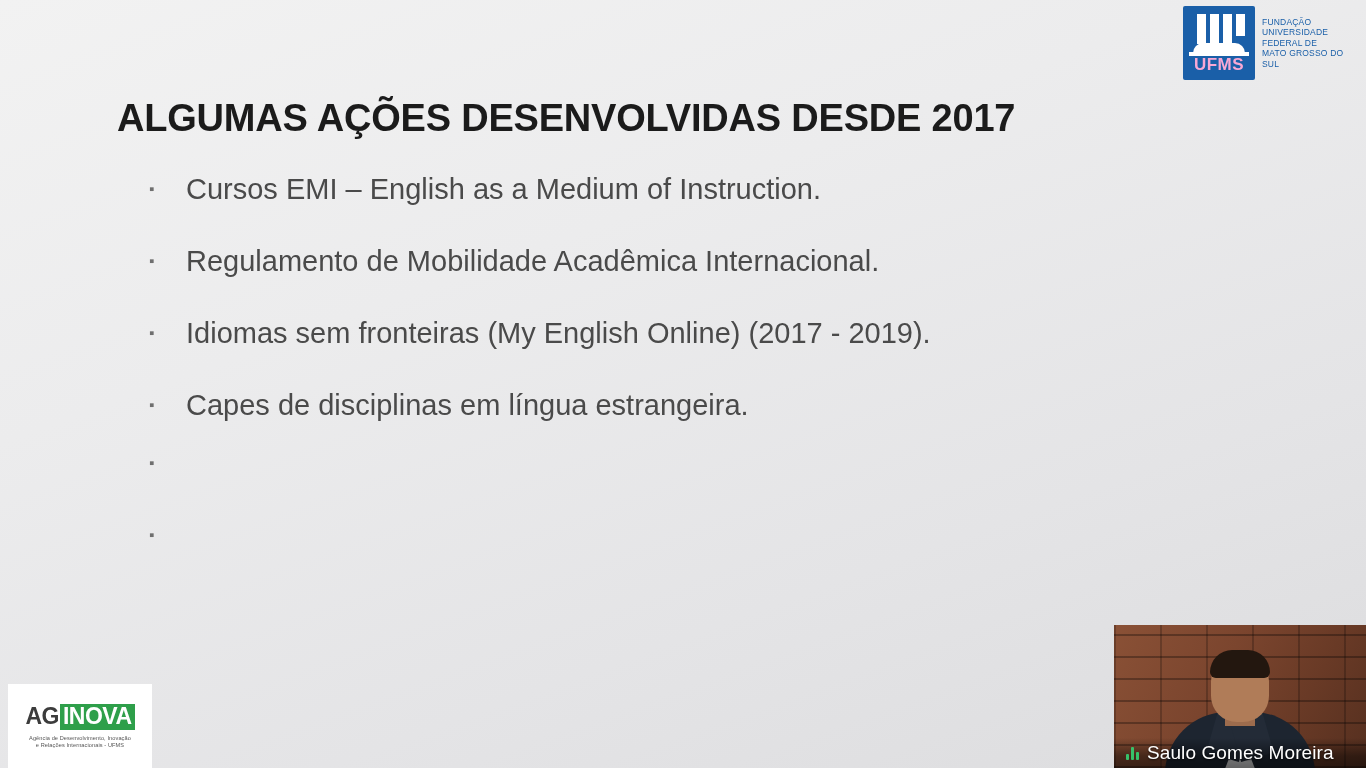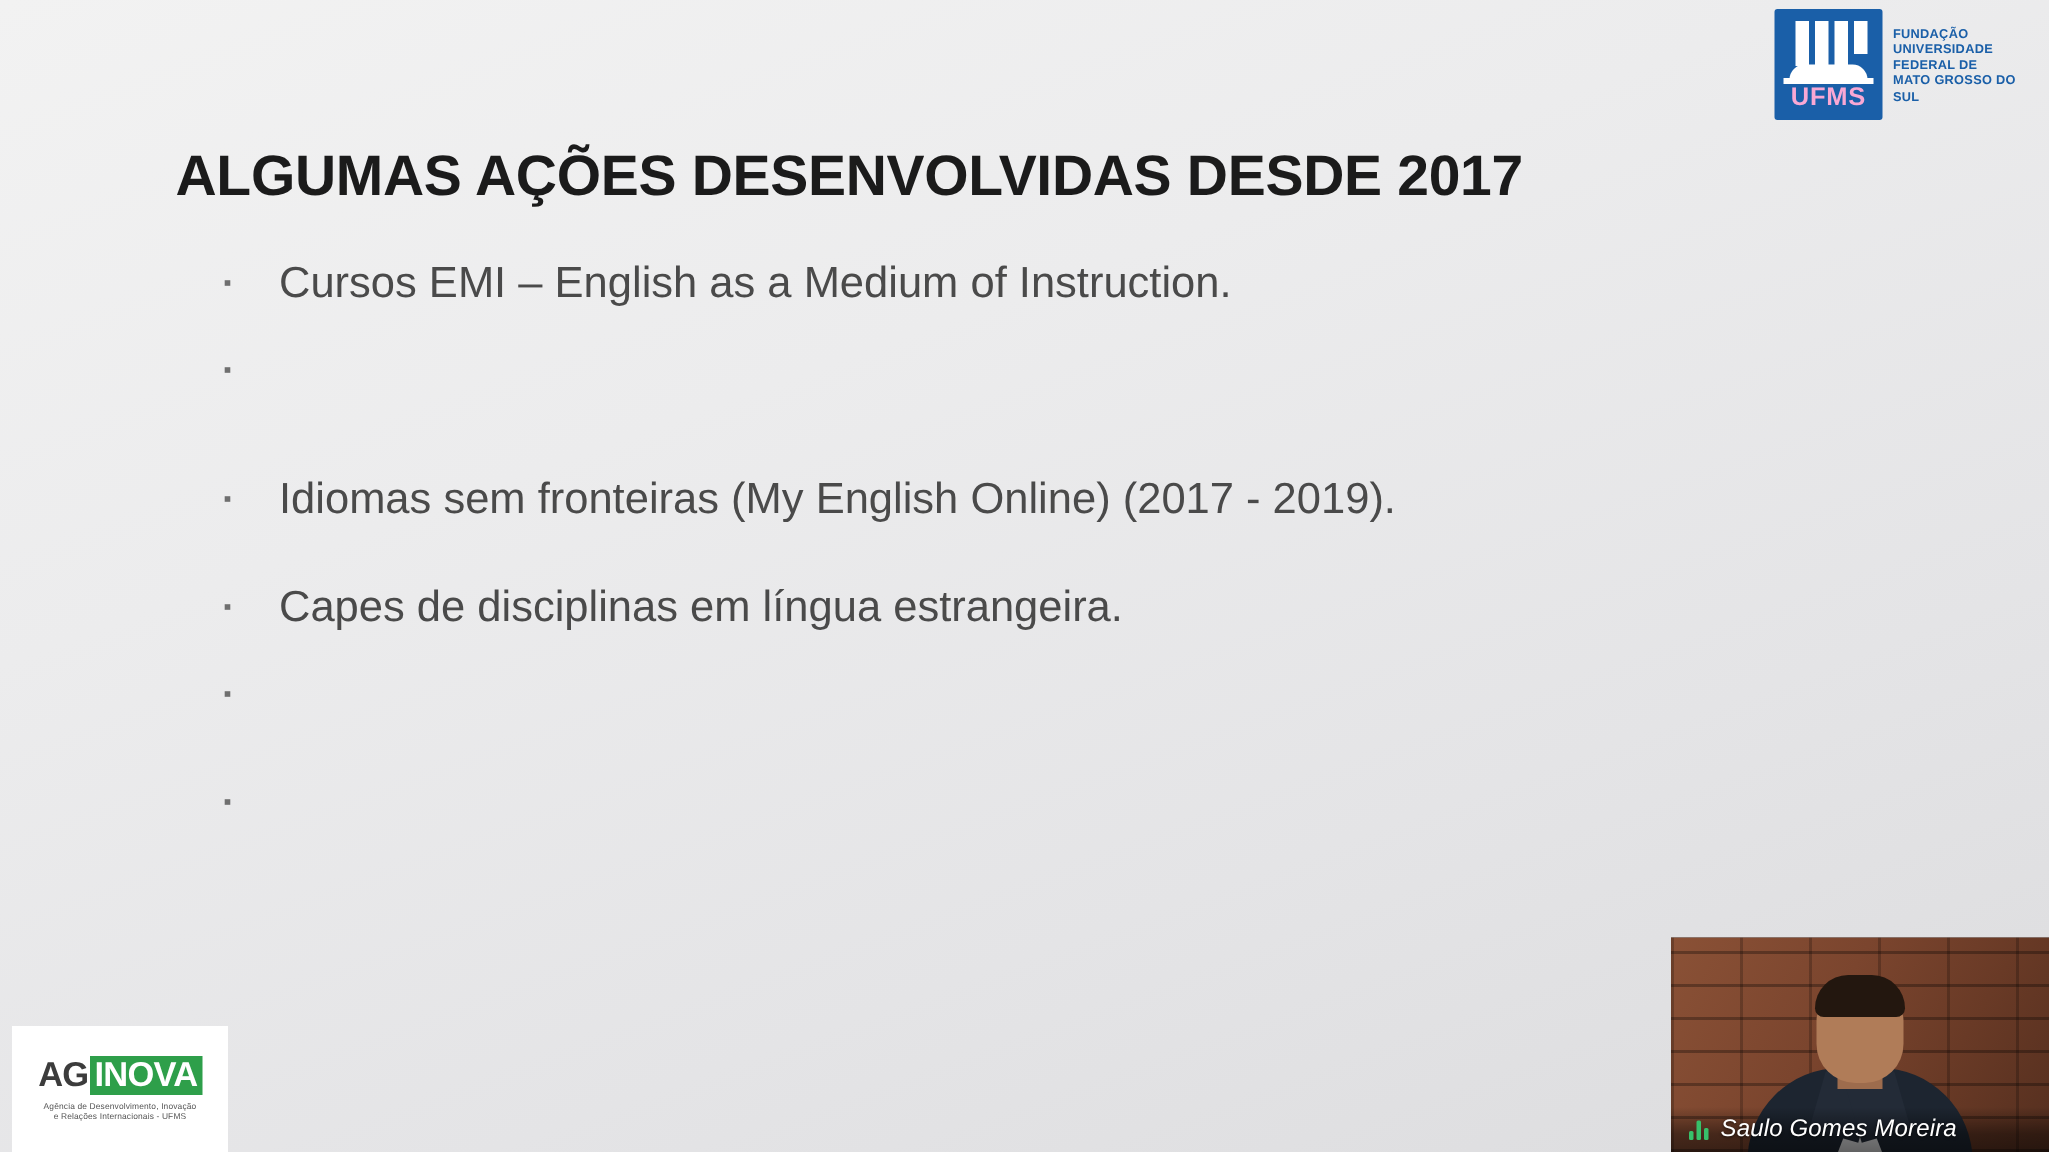--- a/index.html
+++ b/index.html
@@ -70,21 +70,21 @@
     left: 0;
     width: 72px;
     text-align: center;
     color: #f9a8d4;
     font-weight: bold;
     font-size: 17px;
     letter-spacing: 0.5px;
   }
   #ufms-text {
     color: #1a5fa8;
-    font-weight: bold;
+    font-weight: normal;
     font-size: 8.5px;
     line-height: 10.5px;
     letter-spacing: 0.2px;
     text-transform: uppercase;
     white-space: nowrap;
     overflow: hidden;
     max-width: 96px;
   }
 
   
@@ -283,25 +283,24 @@
     display: block;
     width: 3px;
     background: #37c16a;
     border-radius: 1px;
   }
   #mic-icon i:nth-child(1) { height: 6px; }
   #mic-icon i:nth-child(2) { height: 13px; }
   #mic-icon i:nth-child(3) { height: 8px; }
   #speaker-name {
     color: #ffffff;
-    font-size: 16px;
+    font-size: 19px;
     letter-spacing: 0.1px;
     text-shadow: 0 1px 2px rgba(0,0,0,0.7);
     white-space: nowrap;
-    font-style: italic;
   }
 </style>
 </head>
 <body>
 
 <div id="stage">
 
   <div id="ufms-logo">
     <div id="ufms-mark">
       <span class="bar b1"></span>
@@ -320,20 +319,21 @@
 
   <h1 id="slide-title">ALGUMAS AÇÕES DESENVOLVIDAS DESDE 2017</h1>
 
   <div id="bullet-list">
     <div class="bullet-row">
       <span class="bullet-marker">▪</span>
       <span class="bullet-text">Cursos EMI – English as a Medium of Instruction.</span>
     </div>
     <div class="bullet-row">
       <span class="bullet-marker">▪</span>
+      <span class="bullet-text">Regulamento de Mobilidade Acadêmica Internacional.</span>
     </div>
     <div class="bullet-row">
       <span class="bullet-marker">▪</span>
       <span class="bullet-text">Idiomas sem fronteiras (My English Online) (2017 - 2019).</span>
     </div>
     <div class="bullet-row">
       <span class="bullet-marker">▪</span>
       <span class="bullet-text">Capes de disciplinas em língua estrangeira.</span>
     </div>
     <div class="bullet-row">

